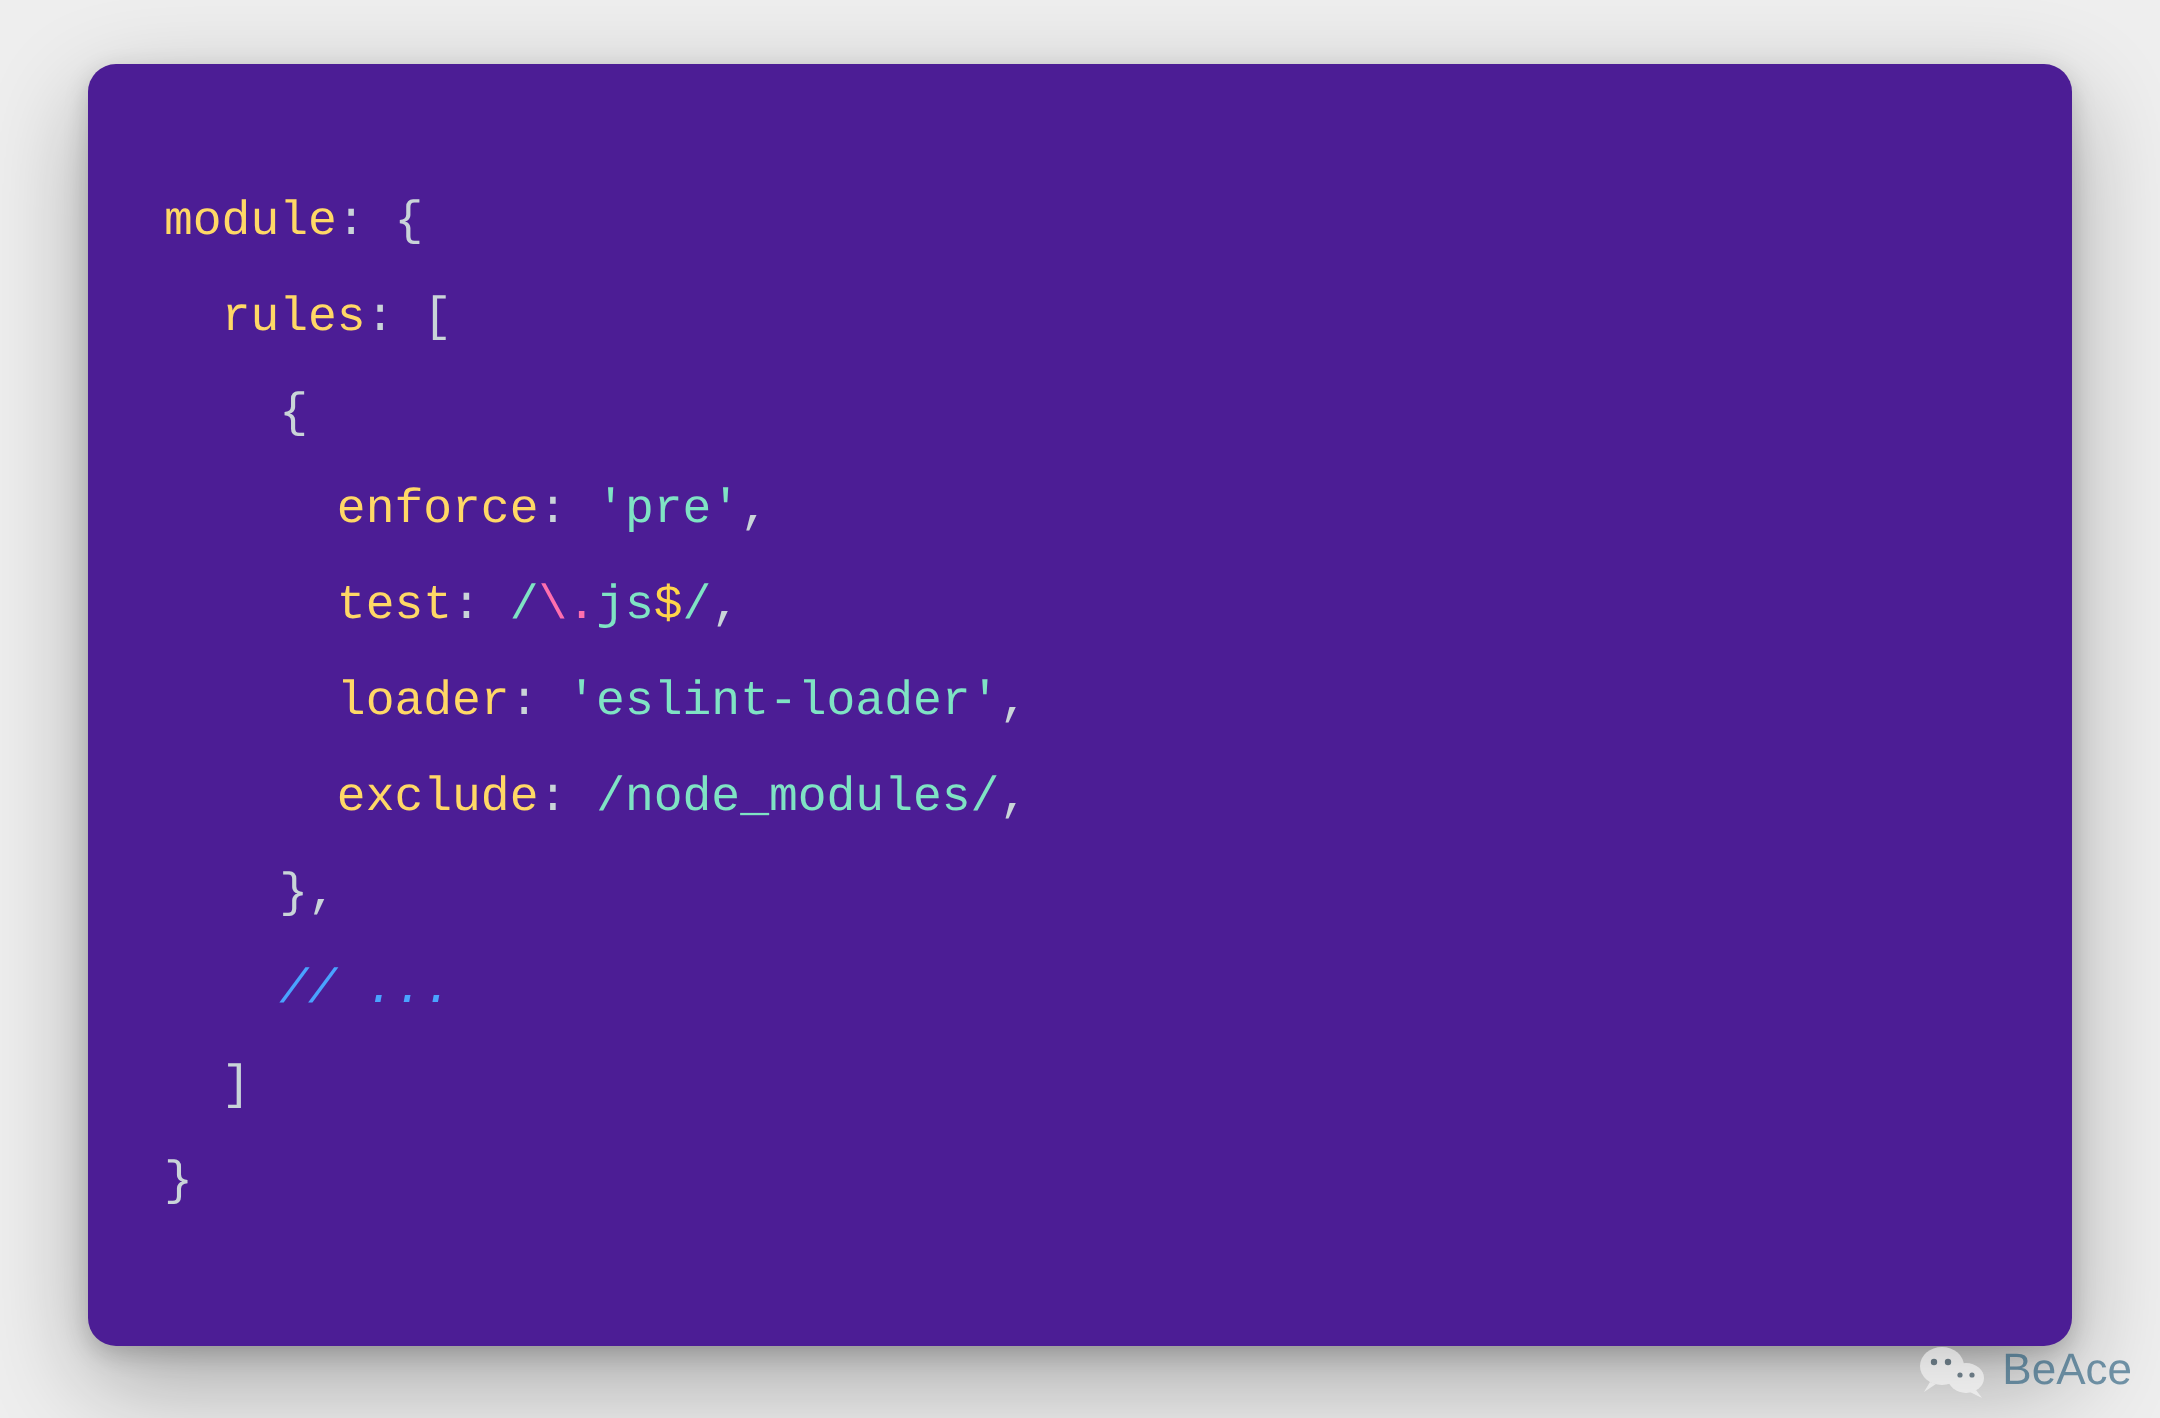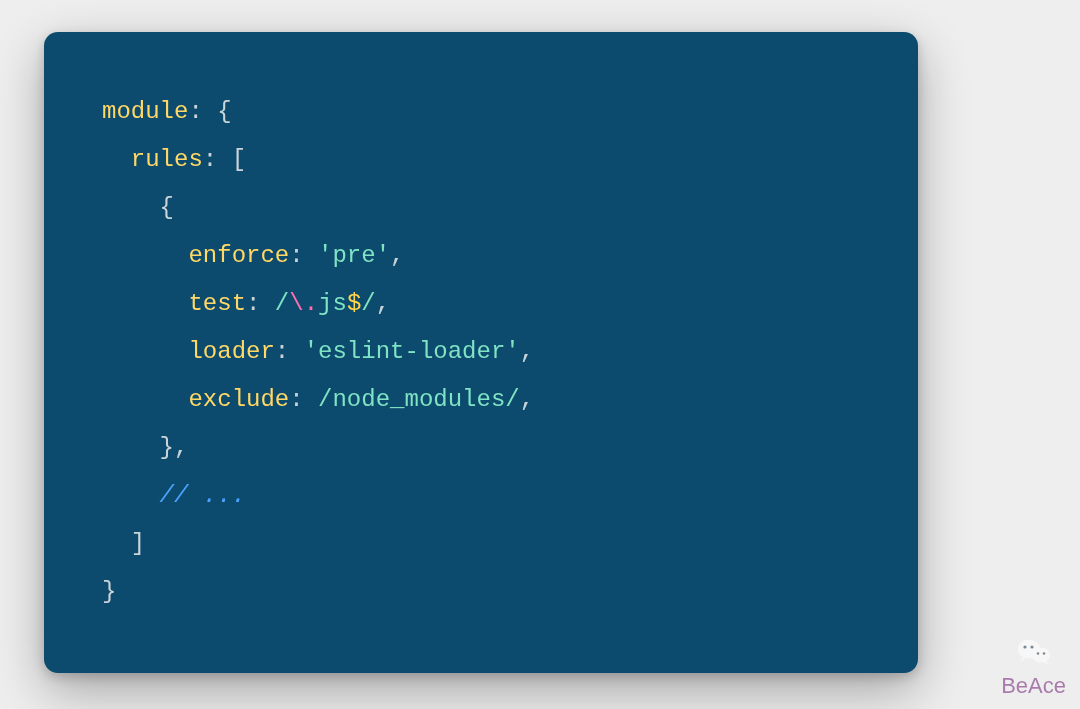--- a/index.html
+++ b/index.html
@@ -9,26 +9,26 @@
     height: 709px;
     background: #eeeeee;
     font-family: "SFMono-Regular", "Menlo", "Consolas", "Liberation Mono", monospace;
     position: relative;
     overflow: hidden;
   }
   .code-card {
     position: absolute;
     left: 44px;
     top: 32px;
-    width: 874px;
+    width: 992px;
     height: 641px;
-    background: #0c4a6e;
+    background: #4c1d95;
     border-radius: 14px;
     box-shadow: 0 18px 50px rgba(0,0,0,0.30), 0 4px 12px rgba(0,0,0,0.18);
-    padding: 56px 38px 30px 58px;
+    padding: 56px 38px 30px 38px;
     color: #cfd8dc;
   }
   pre.code {
     font-family: inherit;
     font-size: 24px;
     line-height: 48px;
     white-space: pre;
     color: #c9d4d8;
   }
   .tok-key     { color: #ffd866; }
@@ -40,25 +40,24 @@
   .tok-comment { color: #4aa3ff; font-style: italic; }
 
   .watermark {
     position: absolute;
     right: 14px;
     bottom: 10px;
     display: flex;
     align-items: center;
     gap: 8px;
     opacity: 0.55;
-    color: #701a75;
+    color: #0c4a6e;
     font-family: -apple-system, BlinkMacSystemFont, "Segoe UI", Arial, sans-serif;
     font-size: 22px;
     pointer-events: none;
-    flex-direction: column;
   }
   .watermark svg { display: block; }
 </style>
 </head>
 <body>
 
 <div class="code-card">
   <pre class="code" id="code-block"><span class="tok-key">module</span><span class="tok-punc">: {</span>
   <span class="tok-key">rules</span><span class="tok-punc">: [</span>
     <span class="tok-punc">{</span>

